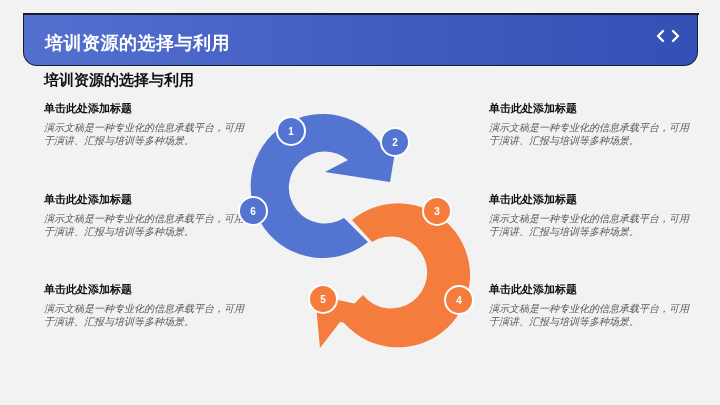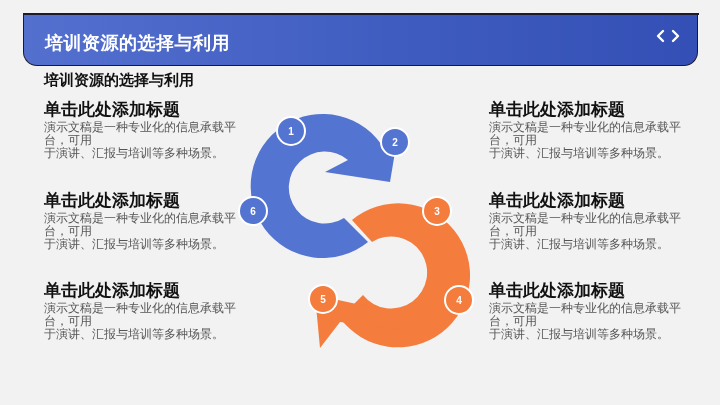--- a/index.html
+++ b/index.html
@@ -44,30 +44,31 @@
     left: 44px; top: 71px;
     font-size: 15px;
     font-weight: bold;
     color: #111111;
   }
   .item {
     position: absolute;
     width: 200px;
   }
   .item-title {
-    font-size: 17px;
+    font-size: 11px;
     font-weight: bold;
     color: #111111;
     line-height: 16px;
     margin-bottom: 4px;
   }
   .item-desc {
-    font-size: 12px;
+    font-size: 10px;
     color: #555555;
     line-height: 13px;
+    font-style: italic;
   }
   .diagram {
     position: absolute;
     left: 230px; top: 100px;
     width: 260px; height: 250px;
   }
   .badge-text {
     font-family: "Liberation Sans", sans-serif;
     font-weight: bold;
     font-size: 10px;

